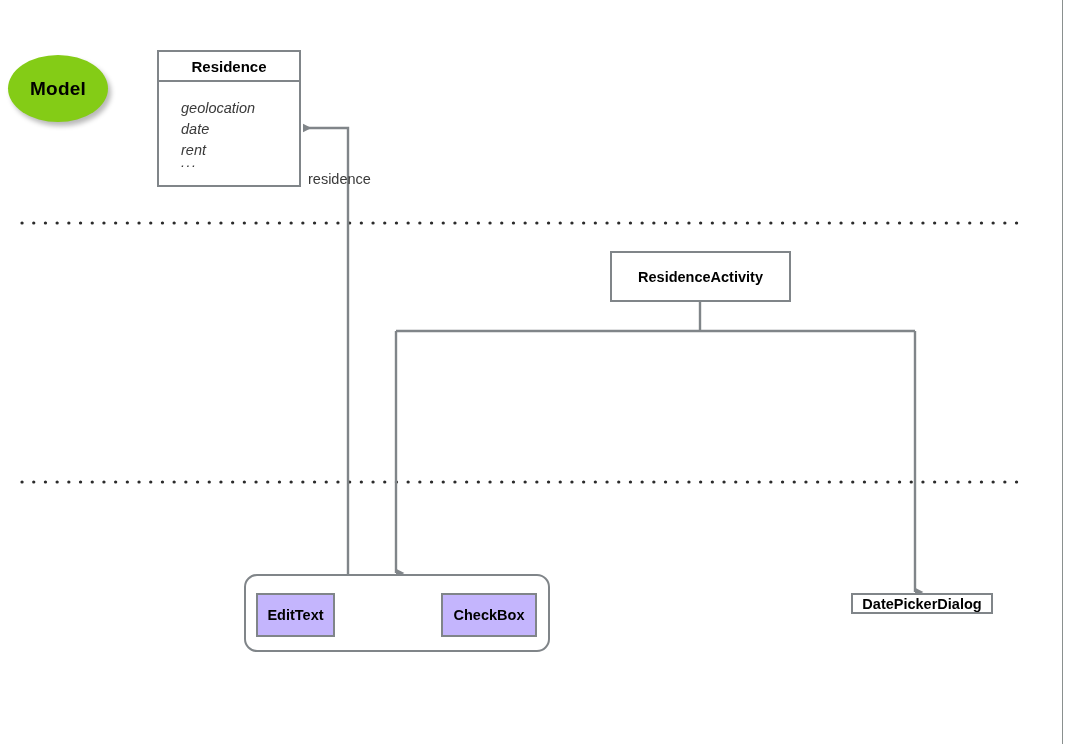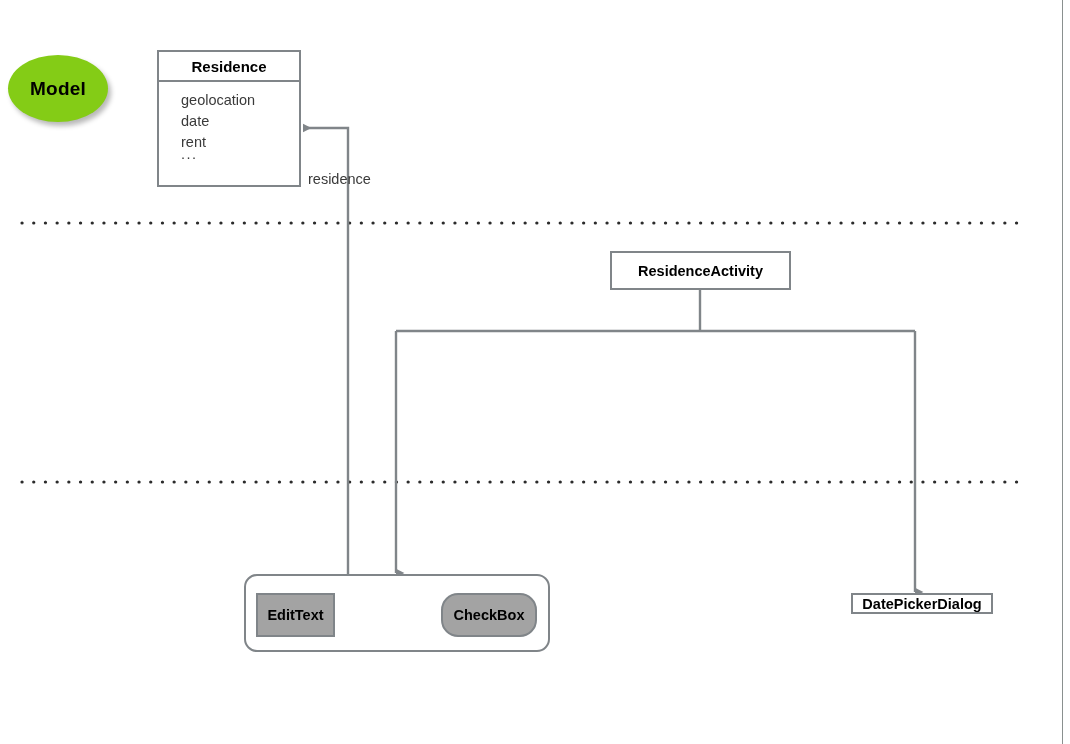--- a/index.html
+++ b/index.html
@@ -50,24 +50,25 @@
   }
   .class-box-title {
     text-align: center;
     font-weight: bold;
     font-size: 15px;
     color: #000000;
     padding: 6px 0 5px 0;
     border-bottom: 2px solid #808589;
   }
   .class-box-attrs {
-    padding: 8px 0 0 22px;
+    padding: 16px 0 0 22px;
     font-size: 14.5px;
     color: #3a3a3a;
     line-height: 21px;
+    font-style: italic;
   }
   .attr-row {
     white-space: nowrap;
   }
   .attr-ellipsis {
     margin-top: -9px;
     letter-spacing: 1.5px;
     font-size: 14.5px;
   }
 
@@ -91,21 +92,21 @@
     background: #ffffff;
     border: 2px solid #808589;
     border-radius: 13px;
     box-sizing: border-box;
   }
   .widget-box {
     position: absolute;
     display: flex;
     align-items: center;
     justify-content: center;
-    background: #a3a3a3;
+    background: #c4b5fd;
     border: 2px solid #808589;
     box-sizing: border-box;
     font-weight: bold;
     font-size: 14.5px;
     color: #000000;
   }
 
   
   .edge-label {
     position: absolute;
@@ -164,29 +165,29 @@
     <div class="class-box-attrs">
       <div class="attr-row">geolocation</div>
       <div class="attr-row">date</div>
       <div class="attr-row">rent</div>
       <div class="attr-row attr-ellipsis">...</div>
     </div>
   </div>
 
   <div class="edge-label" style="left:308px; top:171px;">residence</div>
 
-  <div class="node-box" style="left:610px; top:251px; width:181px; height:39px;">
+  <div class="node-box" style="left:610px; top:251px; width:181px; height:51px;">
     <span>ResidenceActivity</span>
   </div>
 
   <div class="widget-group" style="left:244px; top:574px; width:306px; height:78px;">
     <div class="widget-box" style="left:10px; top:17px; width:79px; height:44px;">
       <span>EditText</span>
     </div>
-    <div class="widget-box" style="left:195px; top:17px; width:96px; height:44px;border-radius:17px;">
+    <div class="widget-box" style="left:195px; top:17px; width:96px; height:44px;">
       <span>CheckBox</span>
     </div>
   </div>
 
   <div class="node-box" style="left:851px; top:593px; width:142px; height:21px;">
     <span>DatePickerDialog</span>
   </div>
 
   <div class="page-edge" style="left:1062px;"></div>
 

